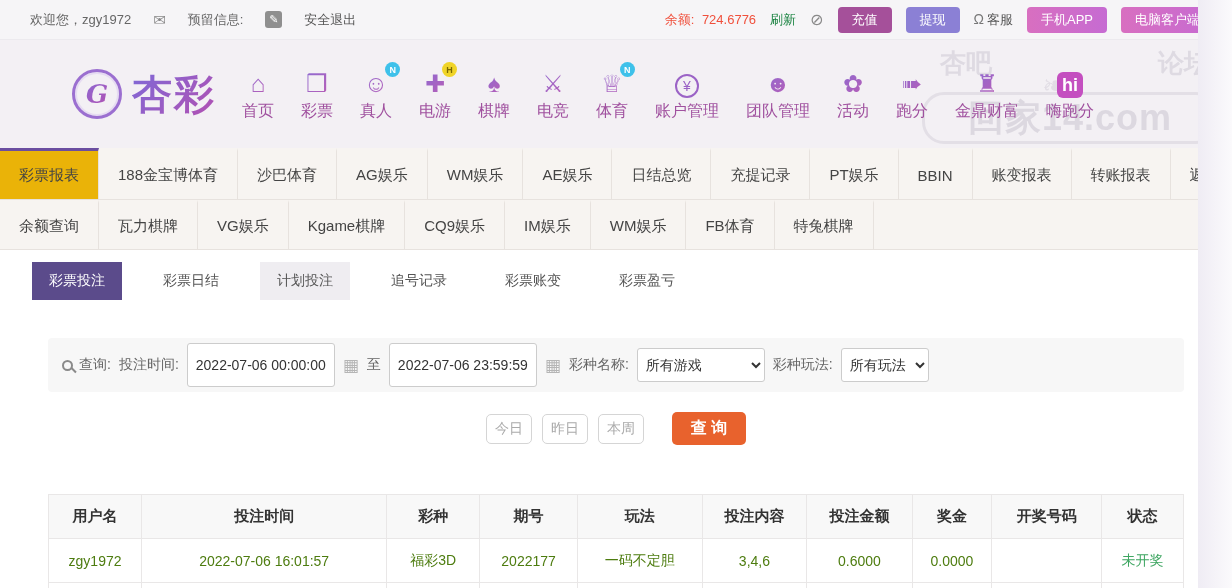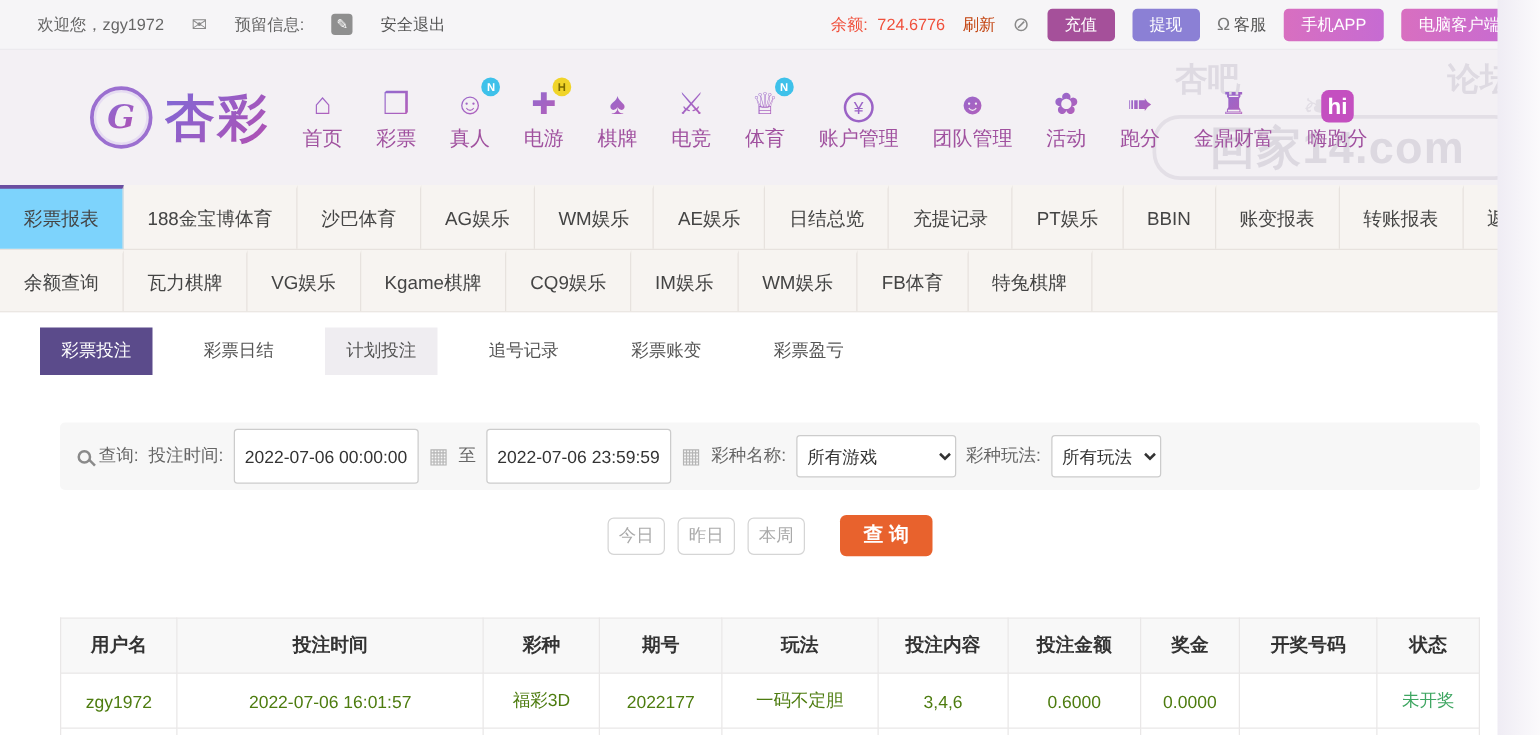--- a/index.html
+++ b/index.html
@@ -16,21 +16,21 @@
   .tb-left, .tb-right { display:flex; align-items:center; }
   .tb-left > * { margin-right:22px; }
   .tb-right > * { margin-left:14px; }
   .envelope { color:#8a8a8a; font-size:15px; cursor:pointer; }
   .edit-ic { display:inline-flex; align-items:center; justify-content:center;
     width:17px; height:17px; background:#8f8f8f; color:#fff; border-radius:3px;
     font-size:11px; cursor:pointer; }
   .logout { color:#555; cursor:pointer; }
   .balance { color:#f0503c; }
   .balance b { font-weight:normal; margin-left:4px; }
-  .refresh { color:#c2410c; cursor:pointer; }
+  .refresh { color:#15803d; cursor:pointer; }
   .eye { color:#8a8a8a; font-size:16px; cursor:pointer; }
   .tb-btn { border:none; color:#fff; font-size:13px; height:26px; padding:0 14px;
     border-radius:4px; cursor:pointer; }
   .btn-deposit { background:#a5509a; }
   .btn-withdraw { background:#8b80d5; }
   .btn-app { background:linear-gradient(90deg,#d86fc0,#c66bd2); }
   .btn-pc { background:linear-gradient(90deg,#d86fc0,#c66bd2); }
   .service { color:#555; cursor:pointer; }
   .service .headset { color:#777; font-size:14px; margin-right:3px; }
 
@@ -73,21 +73,21 @@
   .wm-main { position:absolute; left:0; top:52px; width:296px; height:52px;
     border:3px solid #e3dfe6; border-radius:22px; display:flex; align-items:center;
     justify-content:center; font-size:36px; font-weight:bold; letter-spacing:1px;
     color:#dcd8e0; }
 
   
   .tabrow { display:flex; background:#f7f4f1; border-bottom:1px solid #e7e2de; }
   .tab { height:51px; display:flex; align-items:center; padding:0 19px;
     border-top:3px solid transparent; border-right:1px solid #e7e2de;
     font-size:15px; color:#444; cursor:pointer; white-space:nowrap; }
-  .tab.active { background:#7dd3fc; border-top-color:#6b4ea0; }
+  .tab.active { background:#eab308; border-top-color:#6b4ea0; }
   .tabrow.row2 .tab { height:49px; }
 
   
   .content { background:#fff; padding:12px 48px 0 48px; }
   .subtabs { display:flex; gap:24px; margin-left:-16px; }
   .subtab { padding:10px 17px; font-size:14px; color:#555; cursor:pointer; white-space:nowrap; }
   .subtab.active { background:#5b4b8b; color:#fff; }
   .subtab.hover { background:#efedf1; }
 
   .filter-panel { margin-top:38px; height:54px; background:#f7f7f7; border-radius:4px;

